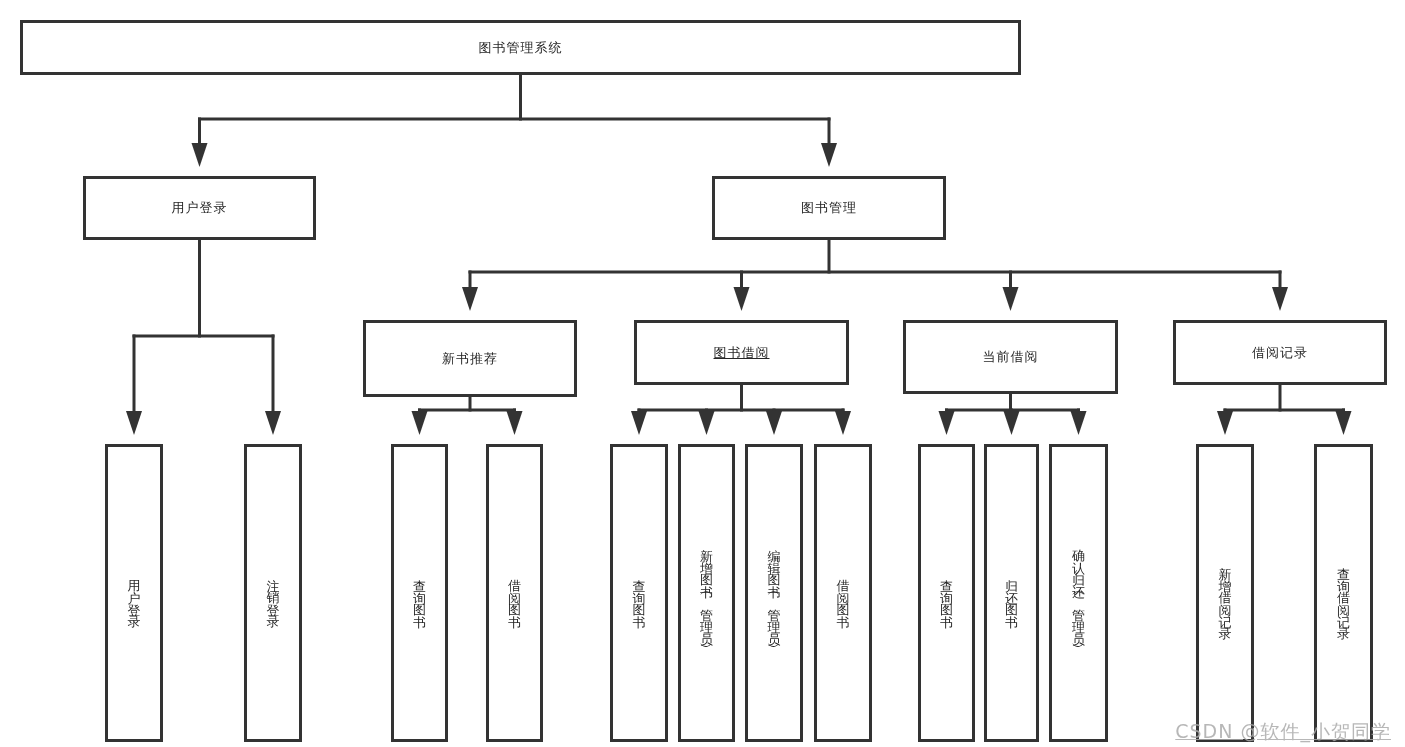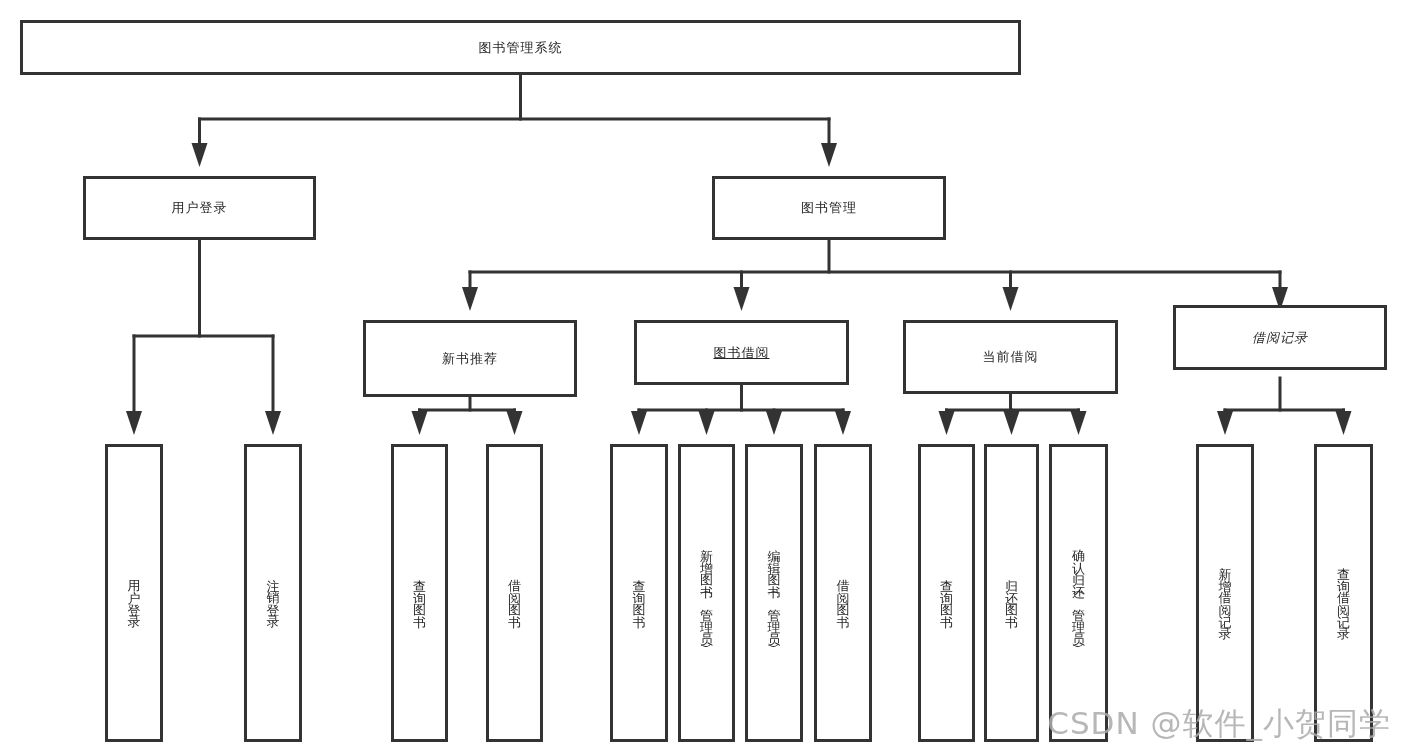--- a/index.html
+++ b/index.html
@@ -47,25 +47,26 @@
     writing-mode: vertical-rl;
     text-orientation: mixed;
     letter-spacing: 12px;
     white-space: normal;
     line-height: 1;
   }
   #watermark {
     position: absolute;
     right: 14px;
     bottom: 2px;
-    font-size: 31px;
+    font-size: 19px;
     color: var(--watermark, #ababab);
     opacity: 0.85;
     letter-spacing: 1px;
     pointer-events: none;
+    text-decoration: underline;
   }
 </style>
 </head>
 <body>
 
 <div id="diagram">
   <svg id="connector-svg" xmlns="http://www.w3.org/2000/svg" viewBox="0 0 1405 747">
       <line x1="520.5" y1="68" x2="520.5" y2="119" stroke="#333333" stroke-width="3" stroke-linecap="square"></line>
       <line x1="199.5" y1="119" x2="829" y2="119" stroke="#333333" stroke-width="3" stroke-linecap="square"></line>
       <line x1="199.5" y1="119" x2="199.5" y2="147" stroke="#333333" stroke-width="3" stroke-linecap="square"></line>
@@ -131,21 +132,21 @@
   </div>
       <div class="node" style="left: 363px; top: 313px; width: 214px; height: 77px;">
     <span class="label">新书推荐</span>
   </div>
       <div class="node" style="left: 634px; top: 313px; width: 215px; height: 65px; text-decoration: underline;">
     <span class="label">图书借阅</span>
   </div>
       <div class="node" style="left: 903px; top: 313px; width: 215px; height: 74px;">
     <span class="label">当前借阅</span>
   </div>
-      <div class="node" style="left: 1173px; top: 298px; width: 214px; height: 65px; font-style: italic;">
+      <div class="node" style="left: 1173px; top: 313px; width: 214px; height: 65px;">
     <span class="label">借阅记录</span>
   </div>
       <div class="node vertical" style="left: 105px; top: 437px; width: 58px; height: 298px;">
     <span class="label">用户登录</span>
   </div>
       <div class="node vertical" style="left: 244px; top: 437px; width: 58px; height: 298px;">
     <span class="label">注销登录</span>
   </div>
       <div class="node vertical" style="left: 391px; top: 437px; width: 57px; height: 298px;">
     <span class="label">查询图书</span>

